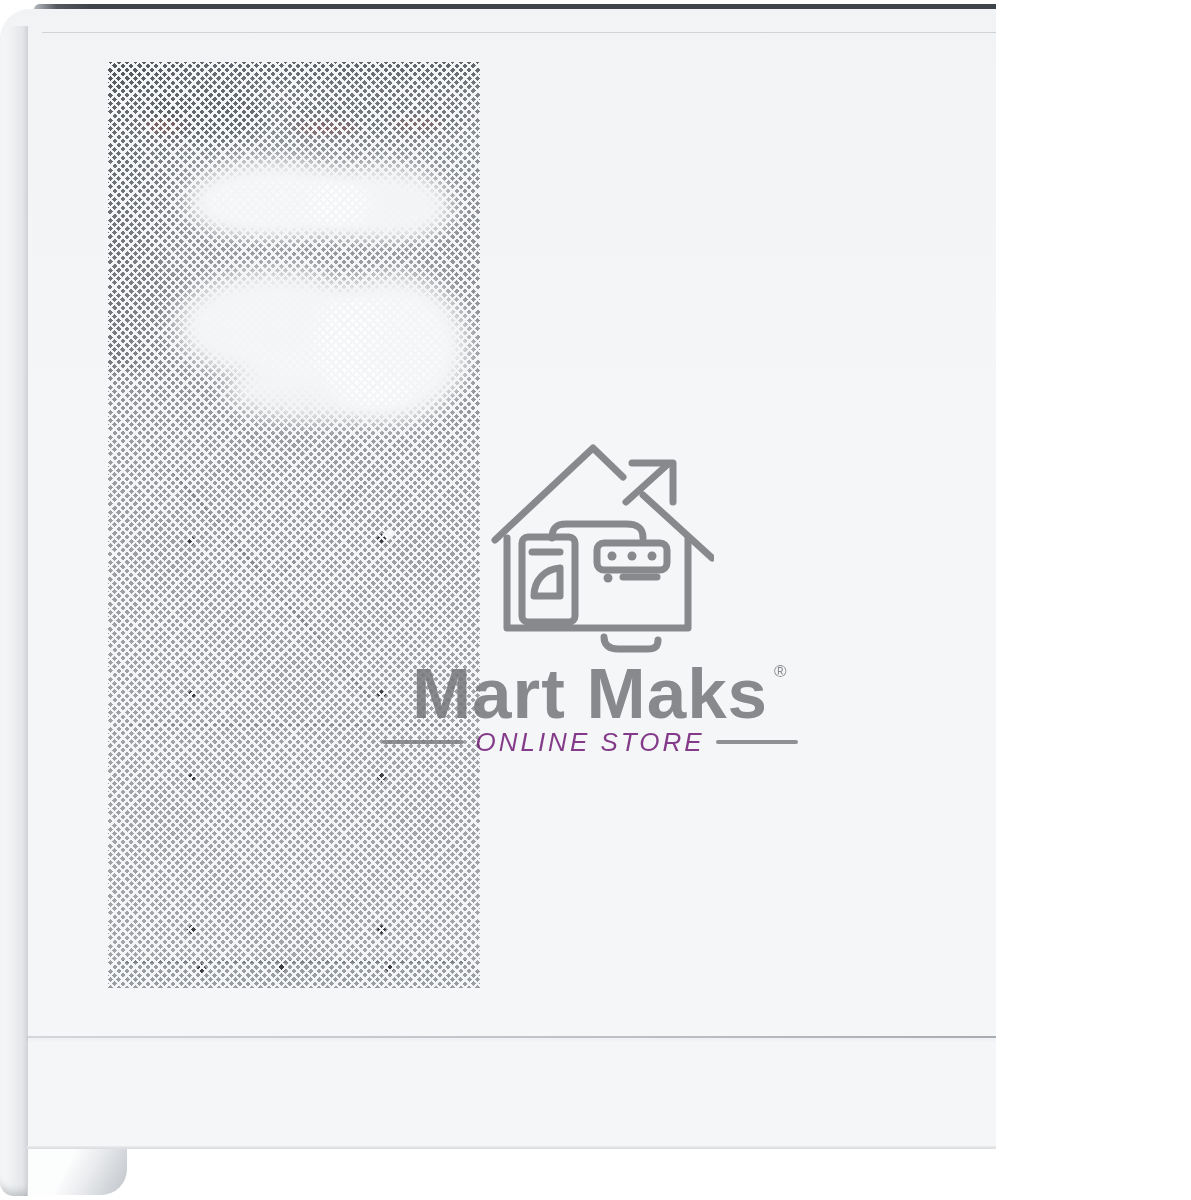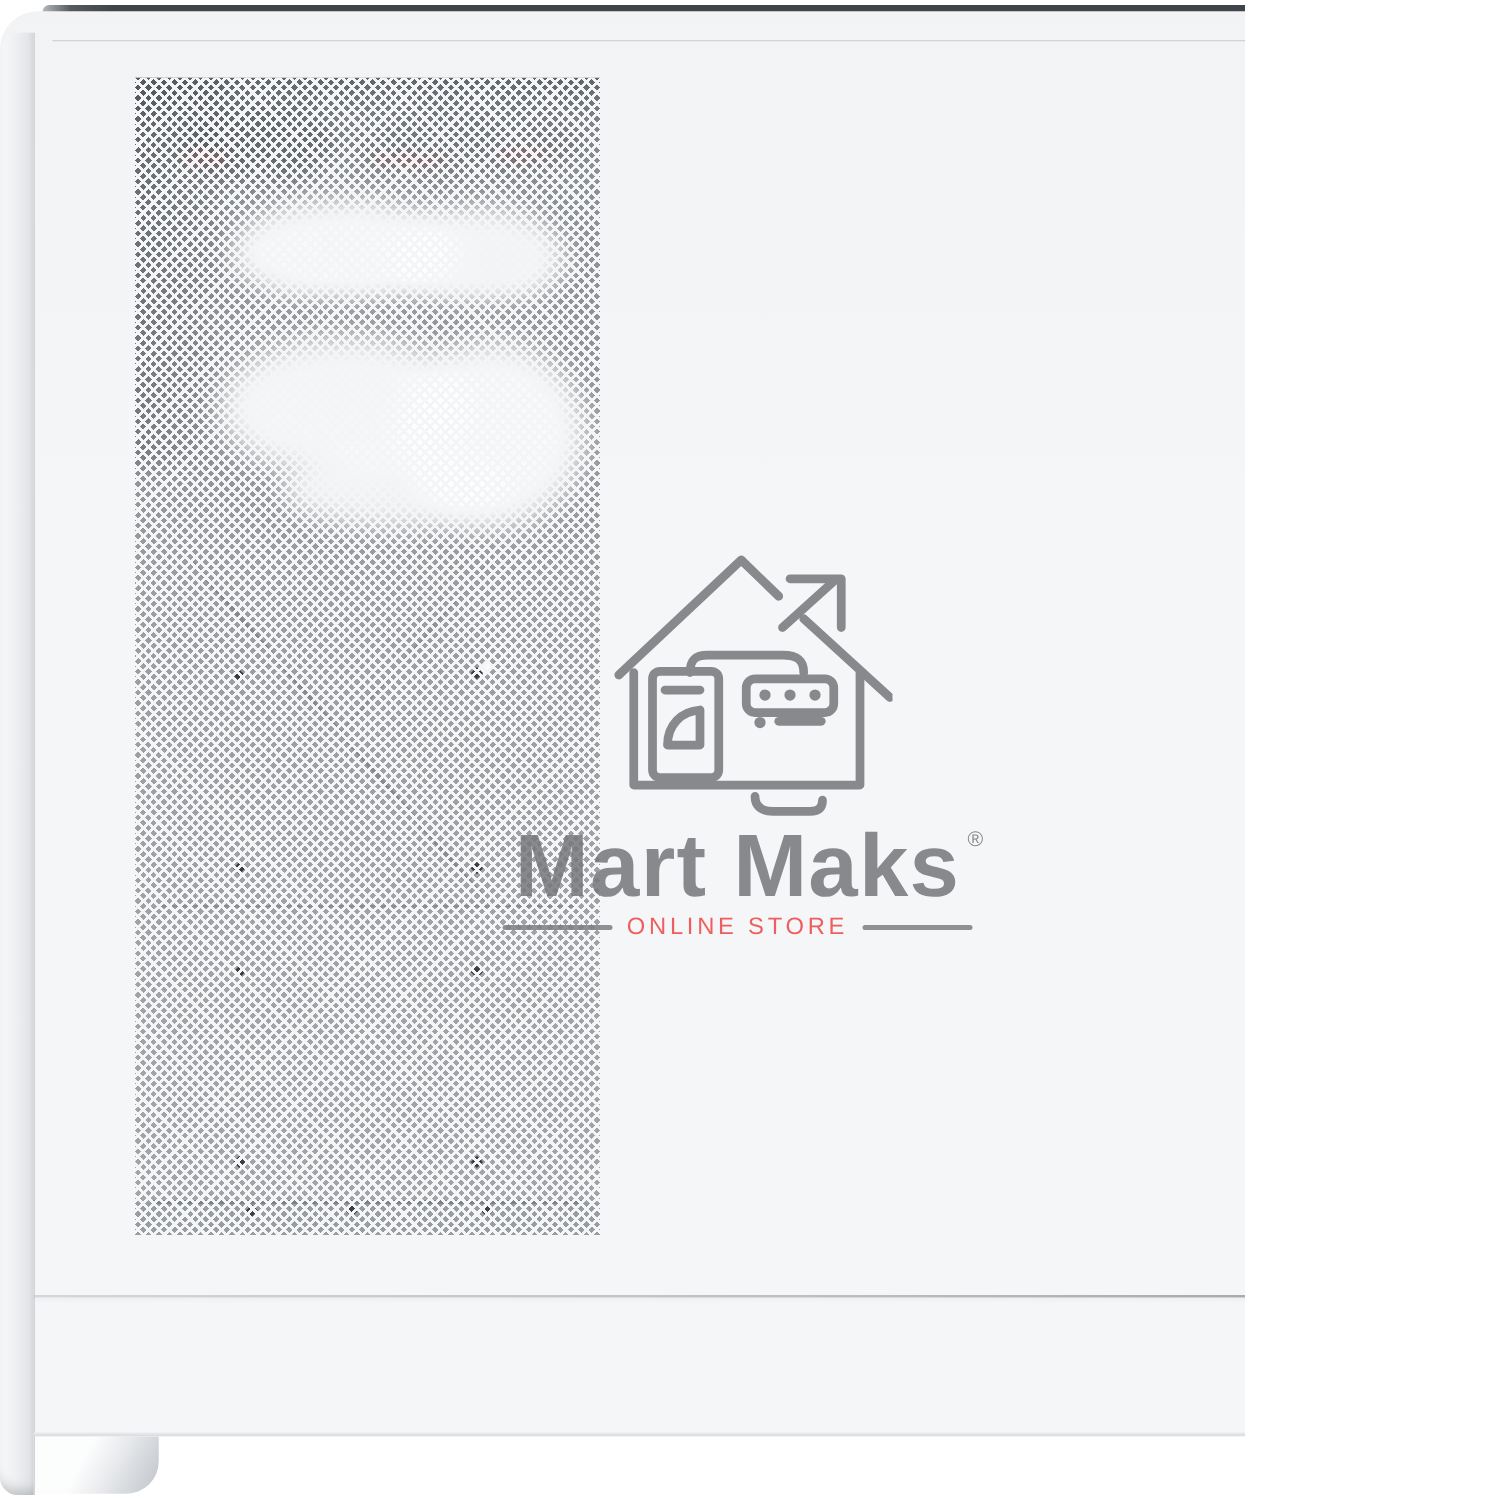--- a/index.html
+++ b/index.html
@@ -106,21 +106,21 @@
     position:absolute;left:382px;top:658px;width:416px;text-align:center;
     font-size:71px;font-weight:700;letter-spacing:1px;line-height:1;color:#76777b;
   }
   .wm-reg{position:absolute;left:774px;top:662px;font-size:17px;font-weight:400;color:#76777b;}
   .wm-tagline-row{
     position:absolute;left:382px;top:730px;width:416px;height:24px;
     display:flex;align-items:center;justify-content:center;gap:11px;
   }
   .wm-line{width:88px;height:3.5px;border-radius:2px;background:#7e7f83;}
   .wm-tagline{
-    font-size:19px;font-weight:400;letter-spacing:3px;color:#ef4444;white-space:nowrap;
+    font-size:26px;font-weight:400;letter-spacing:3px;color:#701a75;white-space:nowrap;font-style:italic;
   }
 </style>
 </head>
 <body>
 
 <div class="stage">
 
   <div class="top-strip"></div>
   <div class="foot-left"></div>
   <div class="foot-right"></div>

